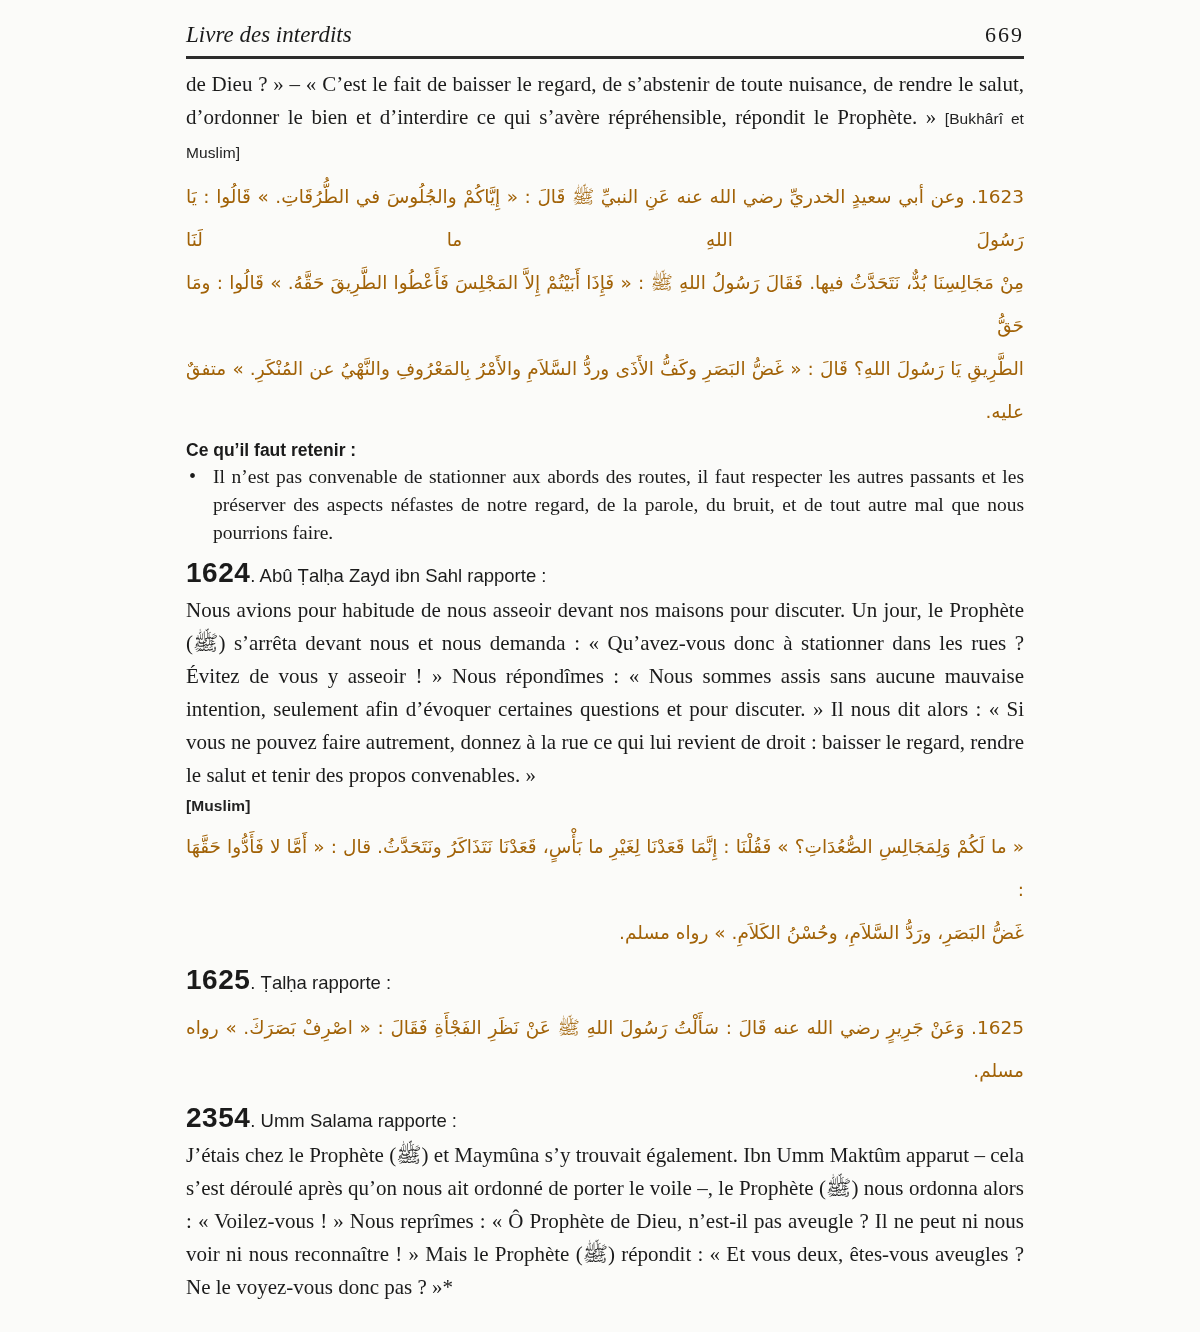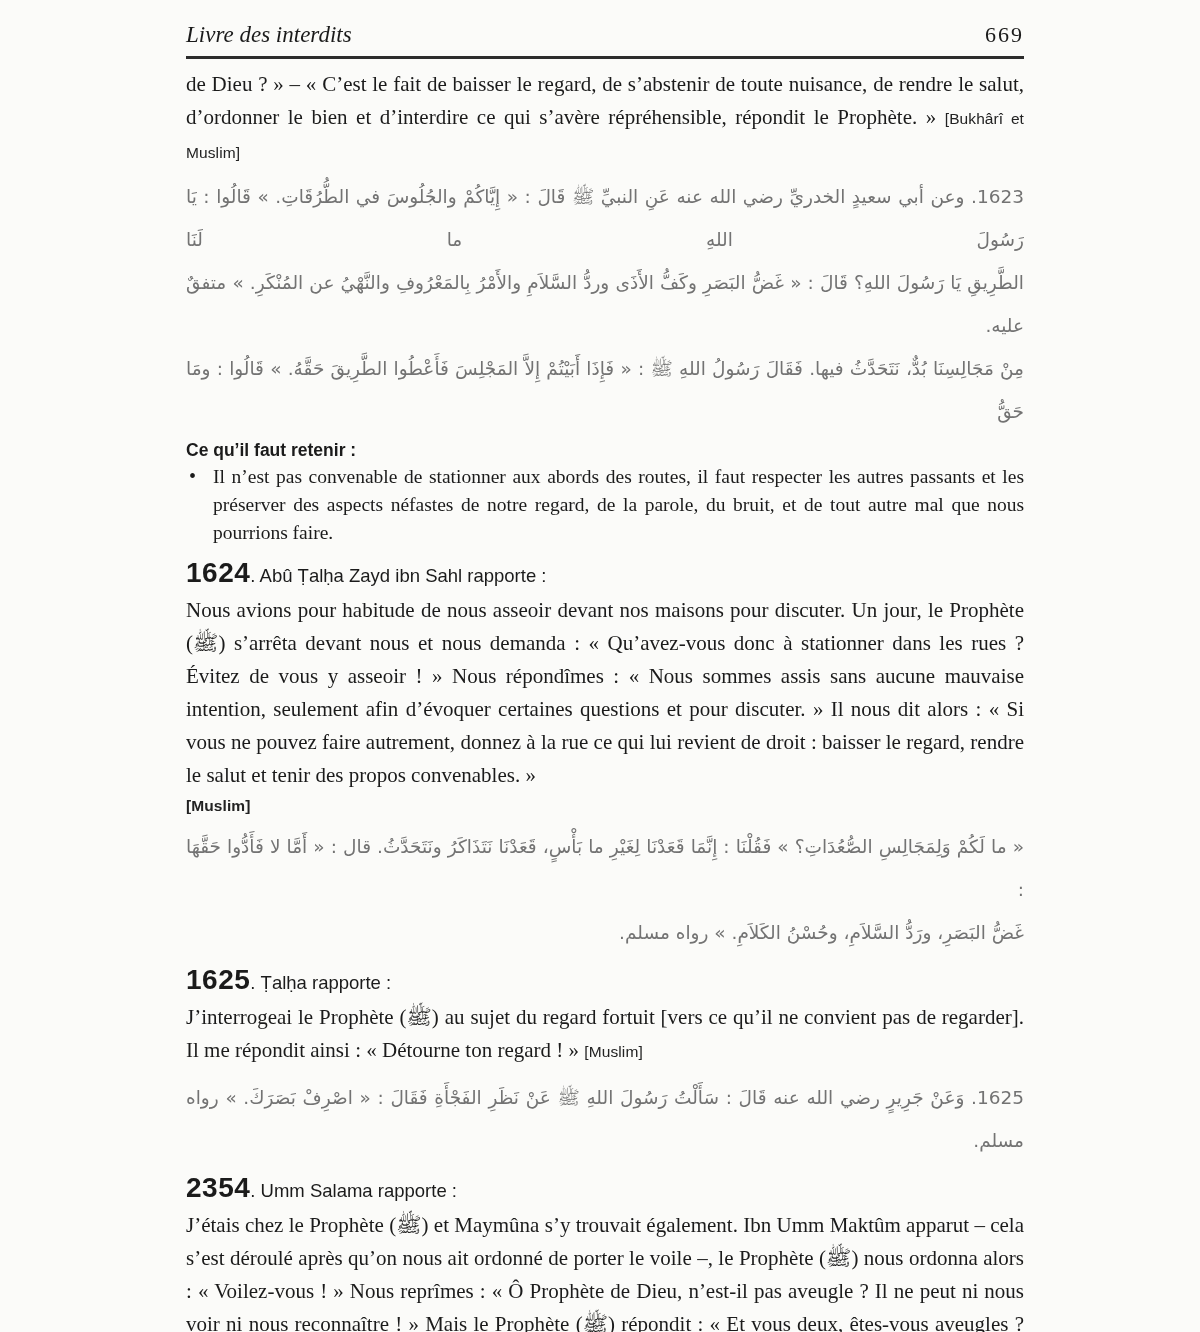--- a/index.html
+++ b/index.html
@@ -37,21 +37,21 @@
   .src-line { display: block; margin-top: 3px; line-height: 22px; font-weight: bold; }
 
   
   .arabic { margin: 6px 0 0 0; }
   .arabic.tail { margin-top: 8px; }
   .ar-line {
     direction: rtl;
     font-family: "DejaVu Sans", "Liberation Sans", sans-serif;
     font-size: 18.5px; line-height: 43px;
     text-align: justify; text-align-last: justify;
-    color: #737373;
+    color: #a16207;
   }
   .ar-line.end { text-align-last: right; }
 
   
   .retenir { margin-top: 5px; }
   .retenir-heading {
     font-family: "Liberation Sans", "DejaVu Sans", sans-serif;
     font-weight: bold; font-size: 17.5px; line-height: 25px;
   }
   .retenir-item {
@@ -77,22 +77,22 @@
   <div class="pg-header">
     <span class="running-title">Livre des interdits</span>
     <span class="page-number">669</span>
   </div>
   <hr class="header-rule">
 
   <p class="fr intro"><span>de Dieu ? » – « C’est le fait de baisser le regard, de s’abstenir de toute nuisance, de rendre le salut, d’ordonner le bien et d’interdire ce qui s’avère répréhensible, répondit le Prophète. »</span> <span class="src">[Bukhârî et Muslim]</span></p>
 
   <div class="arabic">
     <div class="ar-line">1623. وعن أبي سعيدٍ الخدريِّ رضي الله عنه عَنِ النبيِّ ﷺ قَالَ : « إِيَّاكُمْ والجُلُوسَ في الطُّرُقَاتِ. » قَالُوا : يَا رَسُولَ اللهِ ما لَنَا</div>
+    <div class="ar-line">مِنْ مَجَالِسِنَا بُدٌّ، نَتَحَدَّثُ فيها. فَقَالَ رَسُولُ اللهِ ﷺ : « فَإِذَا أَبَيْتُمْ إِلاَّ المَجْلِسَ فَأَعْطُوا الطَّرِيقَ حَقَّهُ. » قَالُوا : ومَا حَقُّ</div>
     <div class="ar-line">الطَّرِيقِ يَا رَسُولَ اللهِ؟ قَالَ : « غَضُّ البَصَرِ وكَفُّ الأَذَى وردُّ السَّلاَمِ والأَمْرُ بِالمَعْرُوفِ والنَّهْيُ عن المُنْكَرِ. » متفقٌ عليه.</div>
-    <div class="ar-line">مِنْ مَجَالِسِنَا بُدٌّ، نَتَحَدَّثُ فيها. فَقَالَ رَسُولُ اللهِ ﷺ : « فَإِذَا أَبَيْتُمْ إِلاَّ المَجْلِسَ فَأَعْطُوا الطَّرِيقَ حَقَّهُ. » قَالُوا : ومَا حَقُّ</div>
   </div>
 
   <div class="retenir">
     <div class="retenir-heading">Ce qu’il faut retenir :</div>
     <div class="retenir-item">
       <span class="bullet">•</span>
       <span>Il n’est pas convenable de stationner aux abords des routes, il faut respecter les autres passants et les préserver des aspects néfastes de notre regard, de la parole, du bruit, et de tout autre mal que nous pourrions faire.</span>
     </div>
   </div>
 
@@ -103,21 +103,20 @@
   <span class="src src-line">[Muslim]</span>
 
   <div class="arabic tail">
     <div class="ar-line">« ما لَكُمْ وَلِمَجَالِسِ الصُّعُدَاتِ؟ » فَقُلْنَا : إِنَّمَا قَعَدْنَا لِغَيْرِ ما بَأْسٍ، قَعَدْنَا نَتَذَاكَرُ ونَتَحَدَّثُ. قال : « أَمَّا لا فَأَدُّوا حَقَّهَا :</div>
     <div class="ar-line end">غَضُّ البَصَرِ، ورَدُّ السَّلاَمِ، وحُسْنُ الكَلاَمِ. » رواه مسلم.</div>
   </div>
 
   <div class="hd">
     <span class="hd-num">1625</span><span class="hd-narrator">. Ṭalḥa rapporte :</span>
   </div>
-  <p class="fr"><span>J’interrogeai le Prophète (ﷺ) au sujet du regard fortuit [vers ce qu’il ne convient pas de regarder]. Il me répondit ainsi : « Détourne ton regard ! »</span> <span class="src">[Muslim]</span></p>
 
   <div class="arabic tail">
     <div class="ar-line">1625. وَعَنْ جَرِيرٍ رضي الله عنه قَالَ : سَأَلْتُ رَسُولَ اللهِ ﷺ عَنْ نَظَرِ الفَجْأَةِ فَقَالَ : « اصْرِفْ بَصَرَكَ. » رواه مسلم.</div>
   </div>
 
   <div class="hd">
     <span class="hd-num">2354</span><span class="hd-narrator">. Umm Salama rapporte :</span>
   </div>
   <p class="fr"><span>J’étais chez le Prophète (ﷺ) et Maymûna s’y trouvait également. Ibn Umm Maktûm apparut – cela s’est déroulé après qu’on nous ait ordonné de porter le voile –, le Prophète (ﷺ) nous ordonna alors : « Voilez-vous ! » Nous reprîmes : « Ô Prophète de Dieu, n’est-il pas aveugle ? Il ne peut ni nous voir ni nous reconnaître ! » Mais le Prophète (ﷺ) répondit : « Et vous deux, êtes-vous aveugles ? Ne le voyez-vous donc pas ? »*</span> </p>
 

